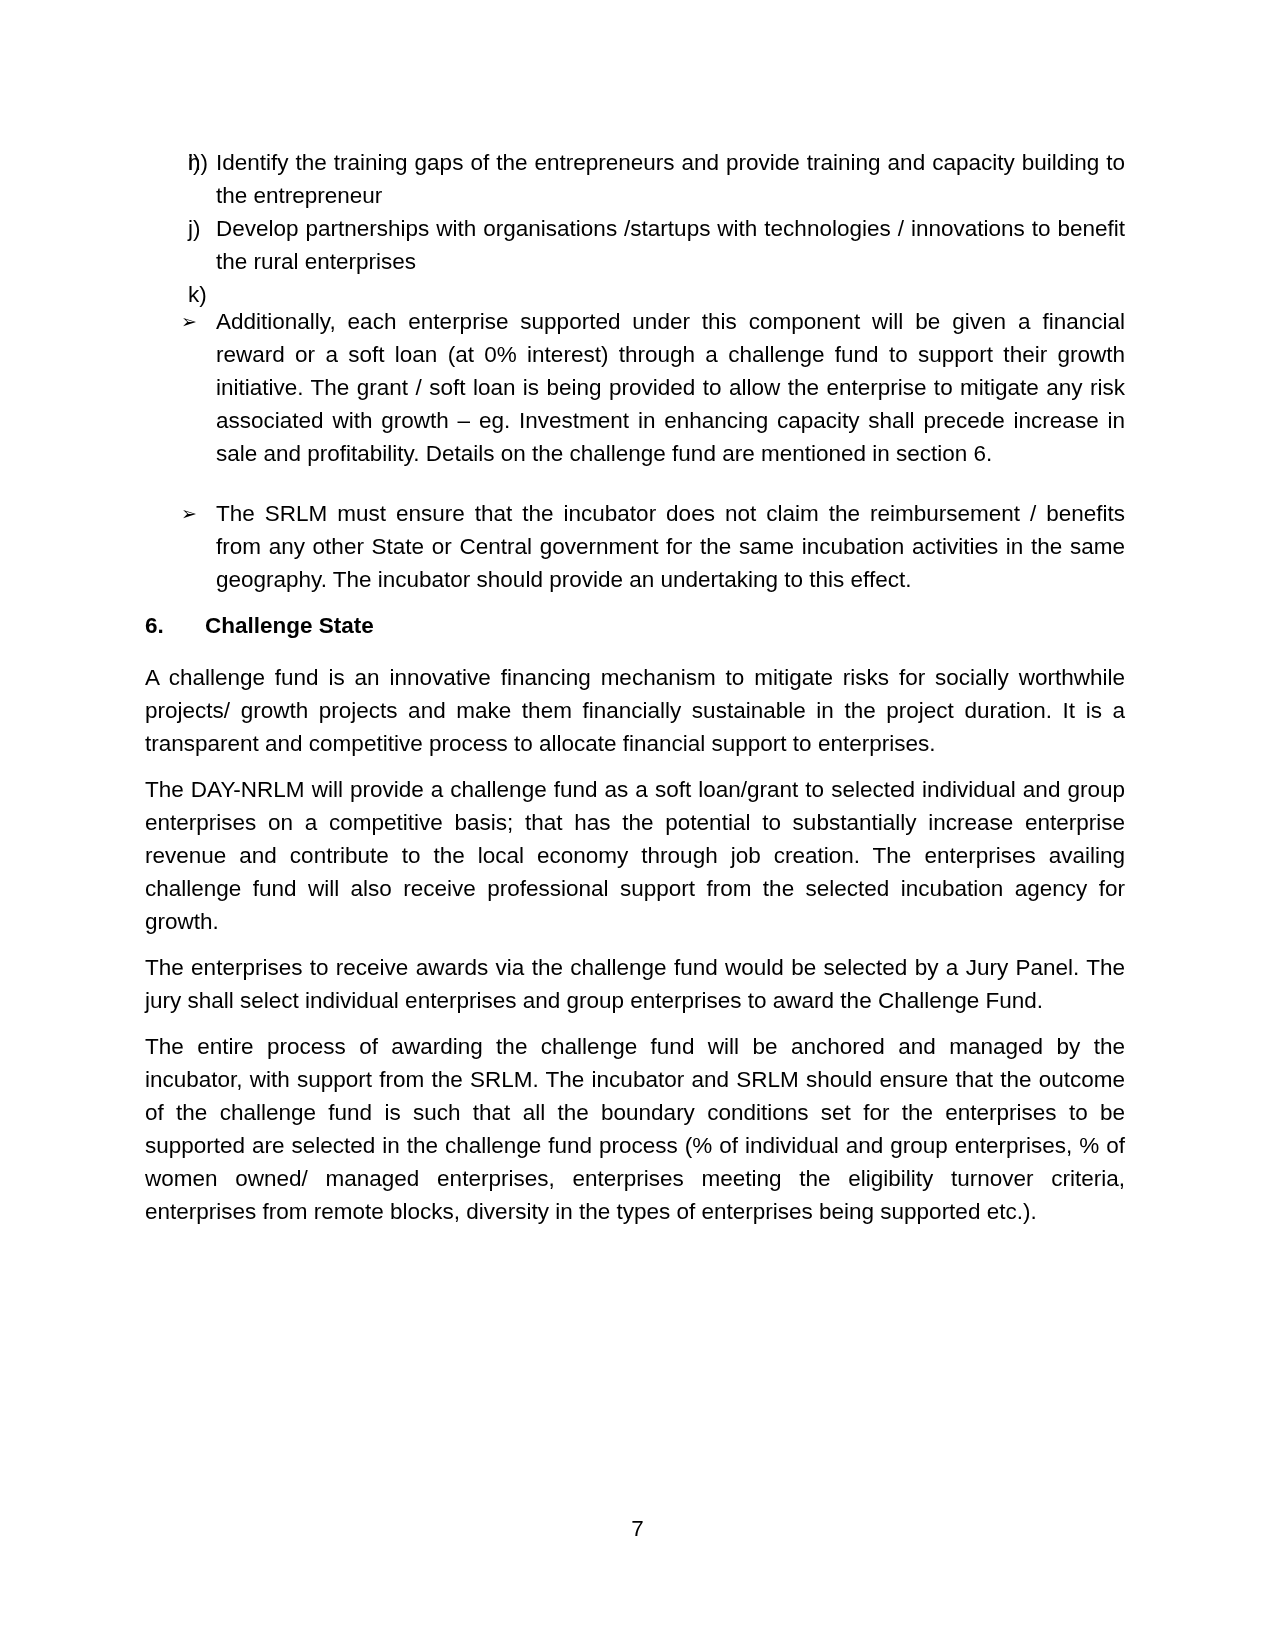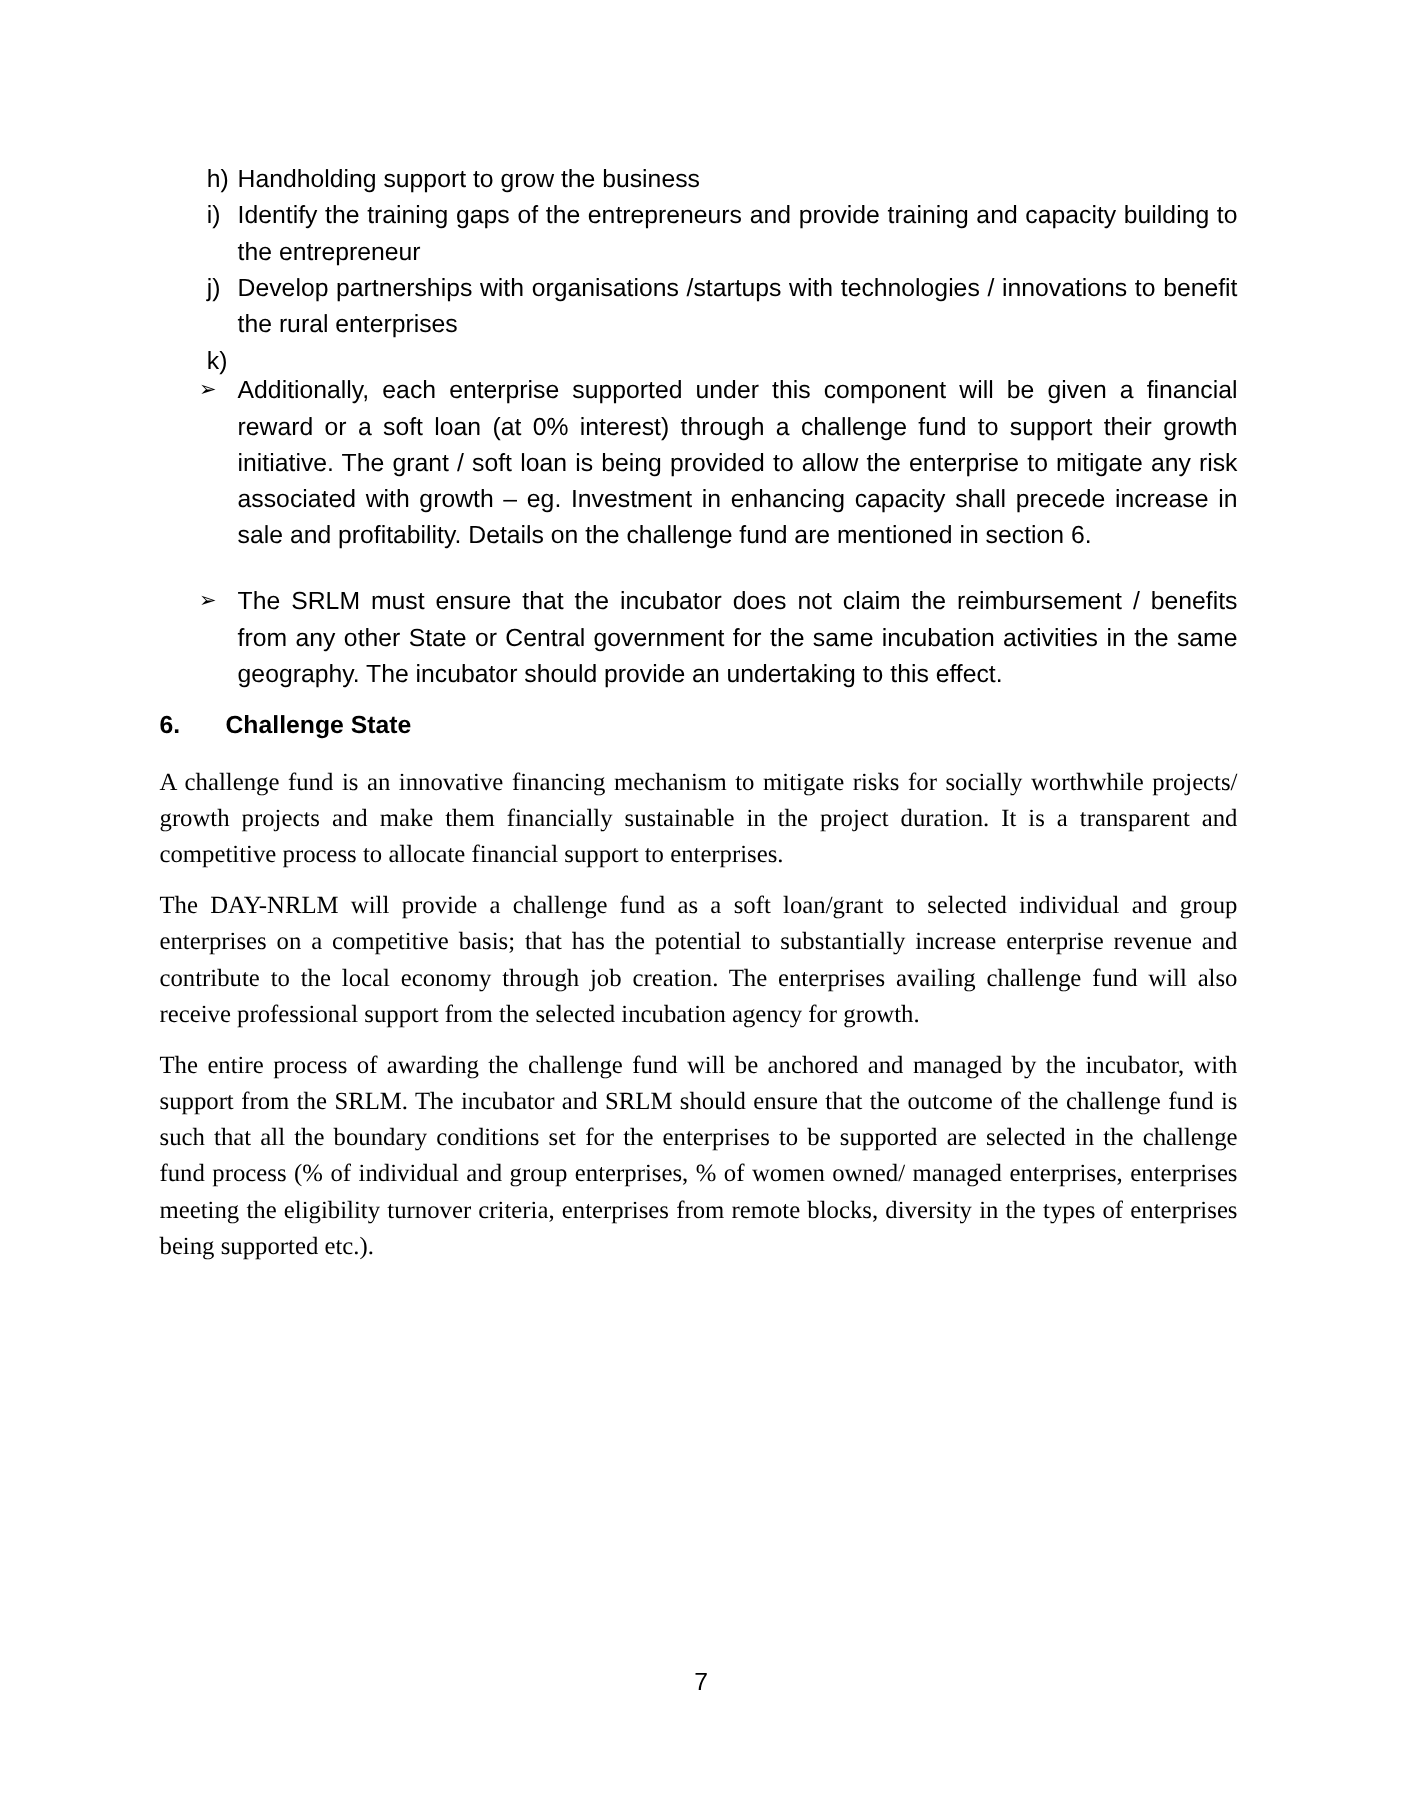--- a/index.html
+++ b/index.html
@@ -55,39 +55,37 @@
     margin-bottom: 19px;
   }
   .section-heading .marker {
     position: absolute;
     left: 0;
     top: 0;
   }
   .para {
     text-align: justify;
     margin: 0 0 13px 0;
-    font-family: Liberation Serif, serif;
   }
   .page-number {
     position: absolute;
     left: 0;
     right: 0;
     top: 1512px;
     text-align: center;
   }
 </style>
 </head>
 <body>
 
 <div class="page">
   <div class="content">
 
     <div class="lettered-item">
       <span class="marker">h)</span>
-      <span>Handholding support to grow the business</span>
     </div>
     <div class="lettered-item">
       <span class="marker">i)</span>
       <span>Identify the training gaps of the entrepreneurs and provide training and capacity building to the entrepreneur</span>
     </div>
     <div class="lettered-item">
       <span class="marker">j)</span>
       <span>Develop partnerships with organisations /startups with technologies / innovations to benefit the rural enterprises</span>
     </div>
     <div class="lettered-item">
@@ -103,18 +101,19 @@
       <span>The SRLM must ensure that the incubator does not claim the reimbursement / benefits from any other State or Central government for the same incubation activities in the same geography. The incubator should provide an undertaking to this effect.</span>
     </div>
 
     <div class="section-heading">
       <span class="marker">6.</span>
       <span>Challenge State</span>
     </div>
 
     <p class="para">A challenge fund is an innovative financing mechanism to mitigate risks for socially worthwhile projects/ growth projects and make them financially sustainable in the project duration. It is a transparent and competitive process to allocate financial support to enterprises.</p>
     <p class="para">The DAY-NRLM will provide a challenge fund as a soft loan/grant to selected individual and group enterprises on a competitive basis; that has the potential to substantially increase enterprise revenue and contribute to the local economy through job creation. The enterprises availing challenge fund will also receive professional support from the selected incubation agency for growth.</p>
+    <p class="para">The enterprises to receive awards via the challenge fund would be selected by a Jury Panel. The jury shall select individual enterprises and group enterprises to award the Challenge Fund.</p>
     <p class="para">The entire process of awarding the challenge fund will be anchored and managed by the incubator, with support from the SRLM. The incubator and SRLM should ensure that the outcome of the challenge fund is such that all the boundary conditions set for the enterprises to be supported are selected in the challenge fund process (% of individual and group enterprises, % of women owned/ managed enterprises, enterprises meeting the eligibility turnover criteria, enterprises from remote blocks, diversity in the types of enterprises being supported etc.).</p>
 
   </div>
 
   <div class="page-number">7</div>
 </div>
 
 </body></html>

